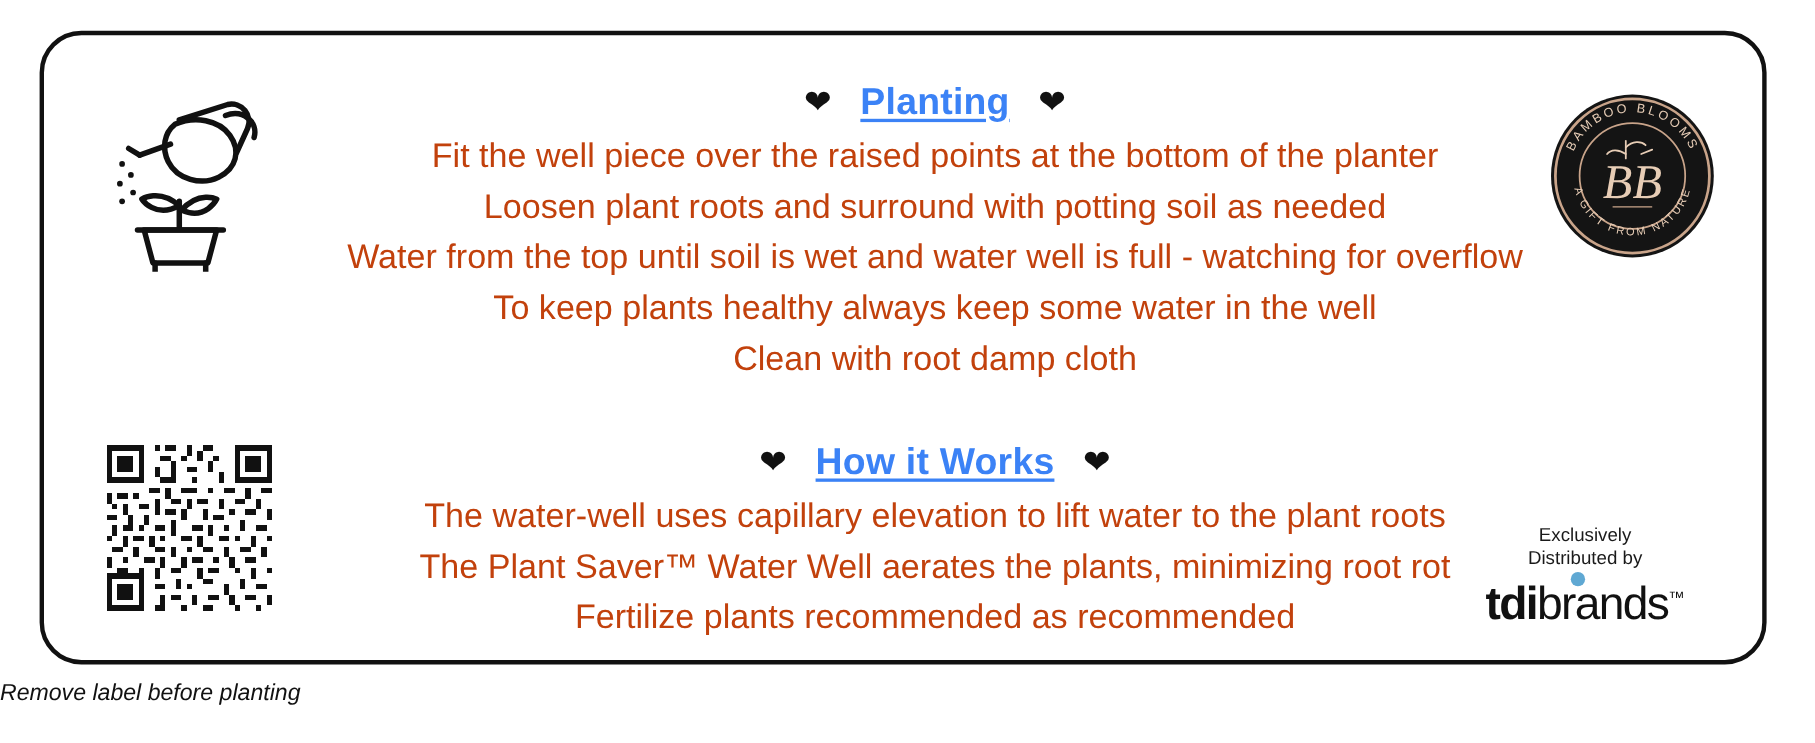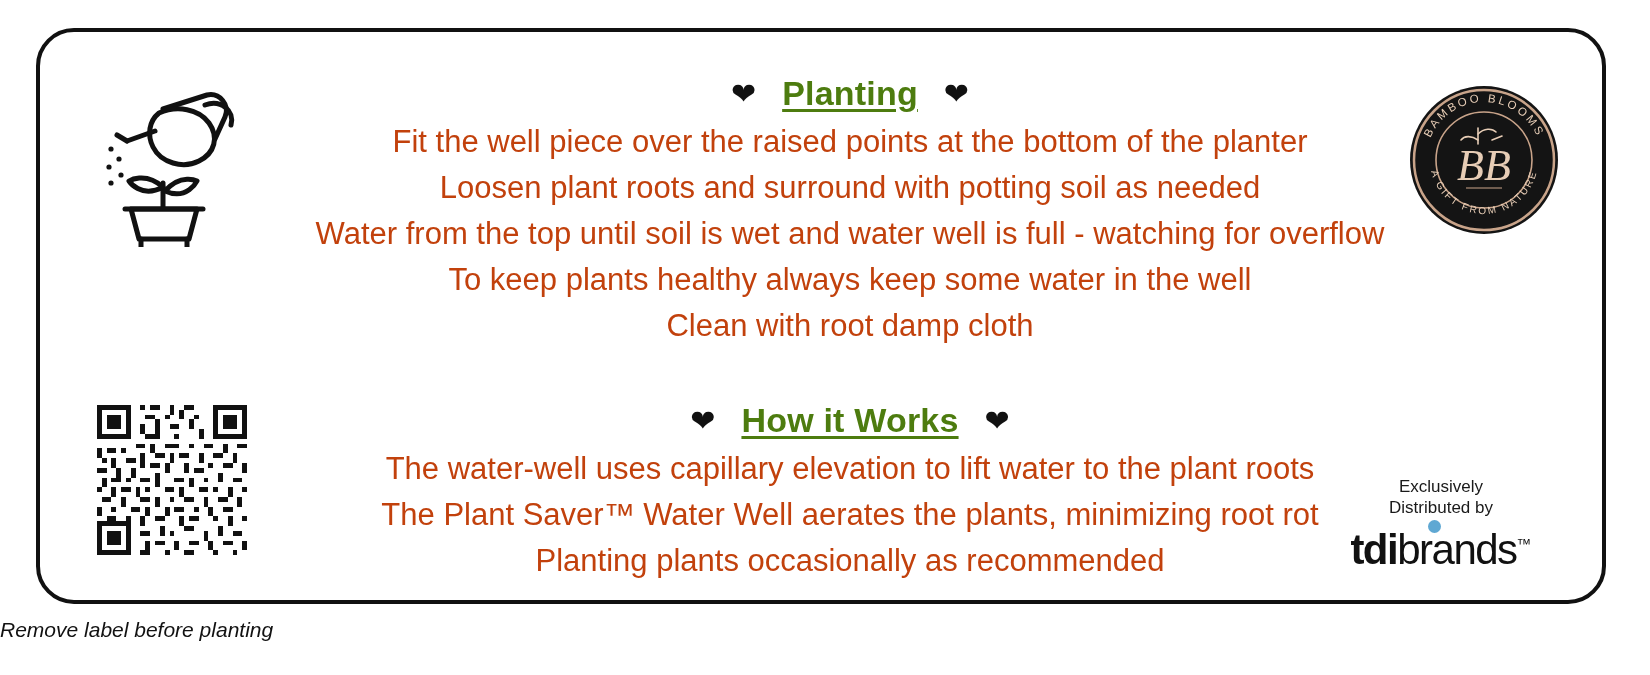--- a/index.html
+++ b/index.html
@@ -110,21 +110,21 @@
     align-items: center;
     justify-content: center;
     gap: 26px;
     margin-bottom: 6px;
   }
   .section-title {
     font-size: 34px;
     font-weight: bold;
     text-decoration: underline;
     text-underline-offset: 4px;
-    color: #4d7c0f;
+    color: #3b82f6;
     letter-spacing: 0.2px;
   }
   .heart {
     font-size: 30px;
     line-height: 30px;
     color: #111111;
   }
   .body-line {
     font-size: 31px;
     line-height: 46px;
@@ -369,19 +369,19 @@
     <div class="section-gap"></div>
 
     <div>
       <div class="section-title-row">
         <span class="heart">❤</span>
         <span class="section-title">How it Works</span>
         <span class="heart">❤</span>
       </div>
       <div class="body-line">The water-well uses capillary elevation to lift water to the plant roots</div>
       <div class="body-line">The Plant Saver™ Water Well aerates the plants, minimizing root rot</div>
-      <div class="body-line">Planting plants occasionally as recommended</div>
+      <div class="body-line">Fertilize plants recommended as recommended</div>
     </div>
 
   </div>
 </div>
 
 <div class="footnote">Remove label before planting</div>
 
 </body></html>

